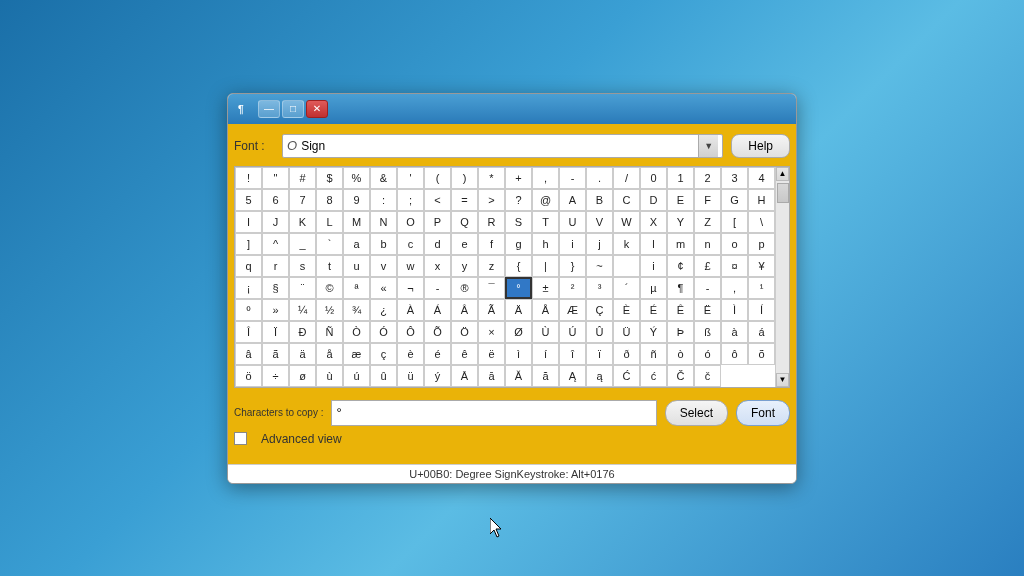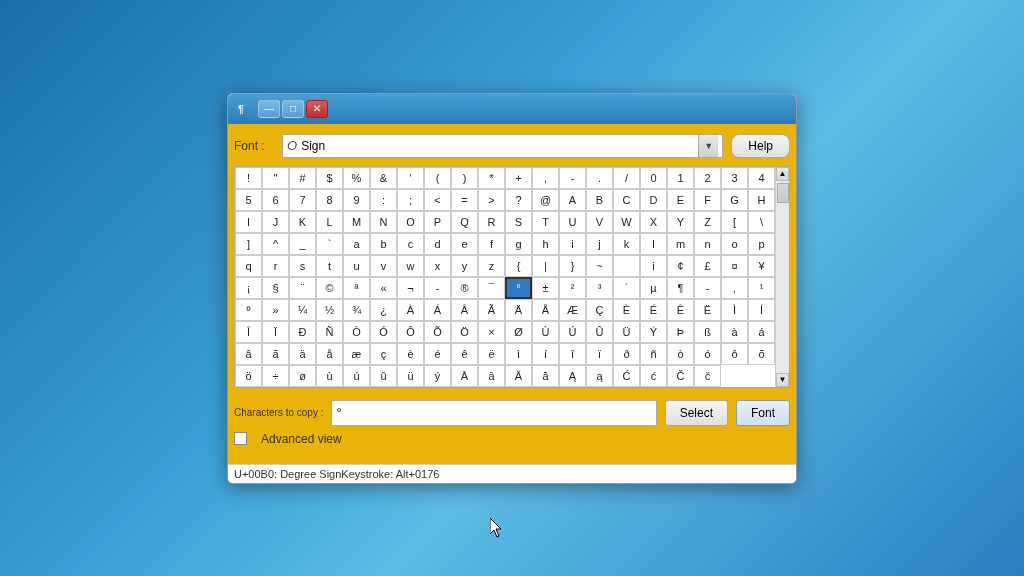--- a/index.html
+++ b/index.html
@@ -209,21 +209,21 @@
       height: 26px;
       border: 1px solid #aaa;
       padding: 0 4px;
       font-size: 13px;
       background: white;
     }
     .btn-select, .btn-copy {
       height: 26px;
       padding: 0 14px;
       border: 1px solid #aaa;
-      border-radius: 3px;
+      border-radius: 12px;
       font-size: 12px;
       cursor: pointer;
       background: linear-gradient(to bottom, #f5f5f5, #e0e0e0);
       white-space: nowrap;
     }
     .btn-copy {
       background: linear-gradient(to bottom, #e8f0fb, #d0dff5);
       border-color: #7a9fcf;
     }
 
@@ -242,21 +242,21 @@
     .advanced-label {
       font-size: 12px;
       color: #333;
     }
 
     .status-bar {
       background: white;
       border-top: 1px solid #ccc;
       padding: 3px 6px;
       display: flex;
-      justify-content: flex-start;
+      justify-content: center;
       font-size: 11px;
       color: #333;
     }
 
     
     .cursor {
       position: fixed;
       bottom: 40px;
       left: 490px;
       width: 12px;

